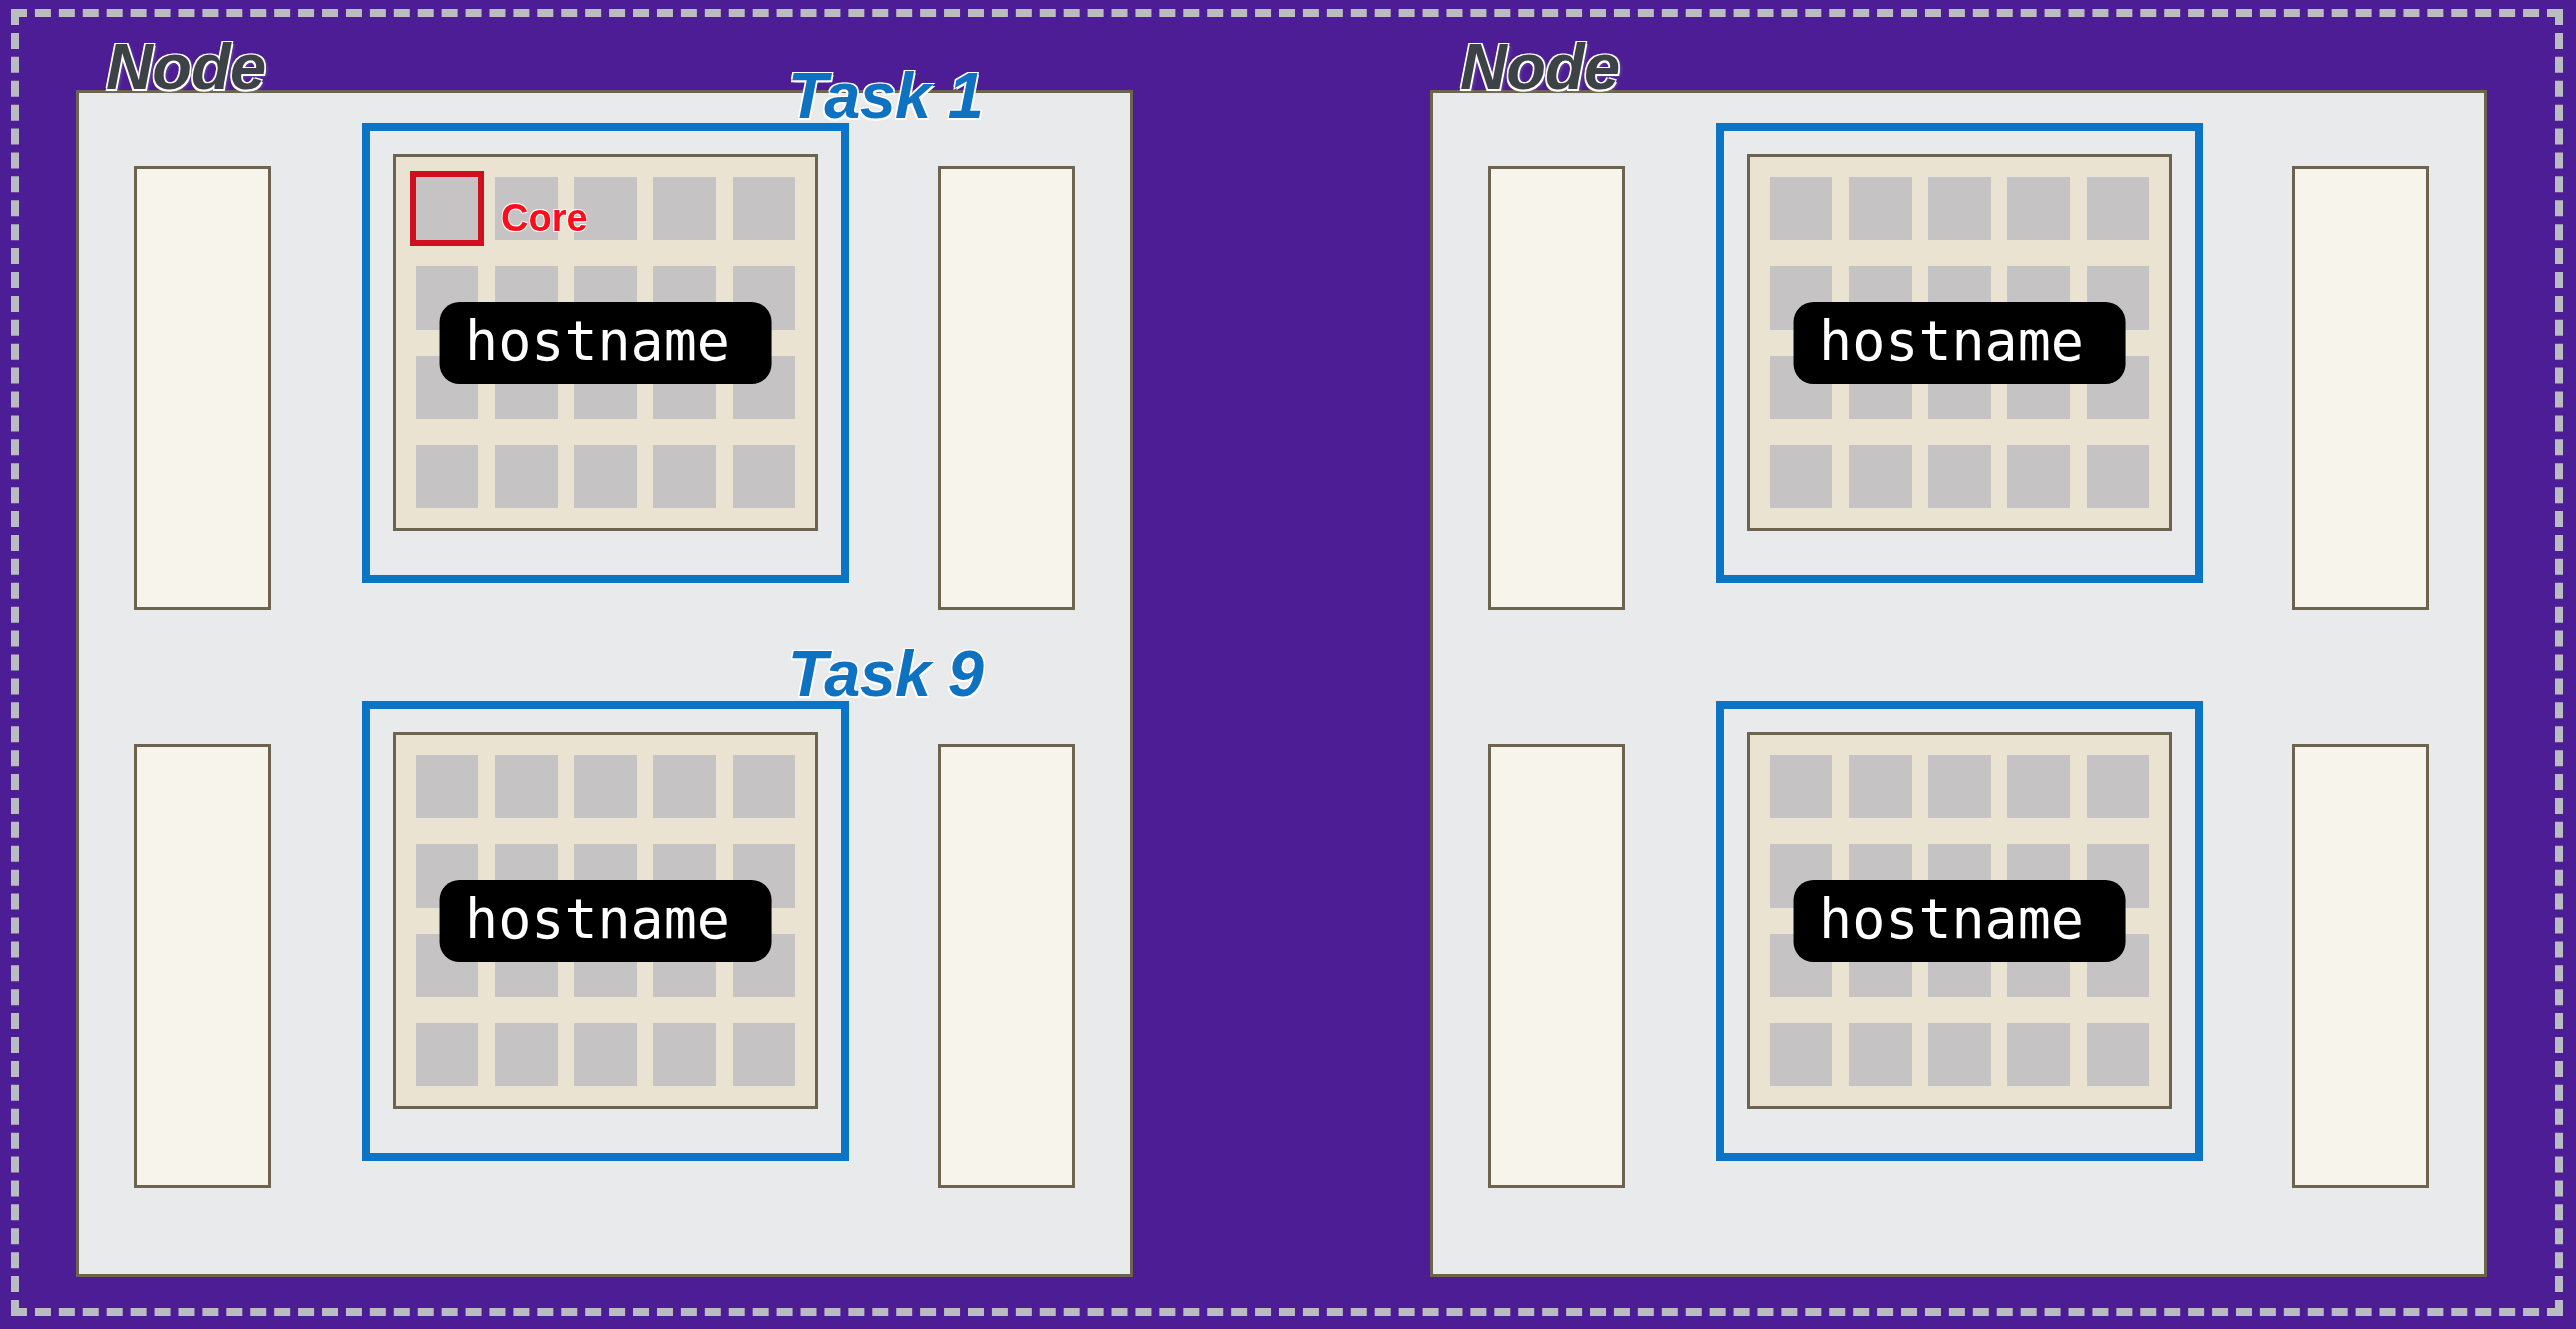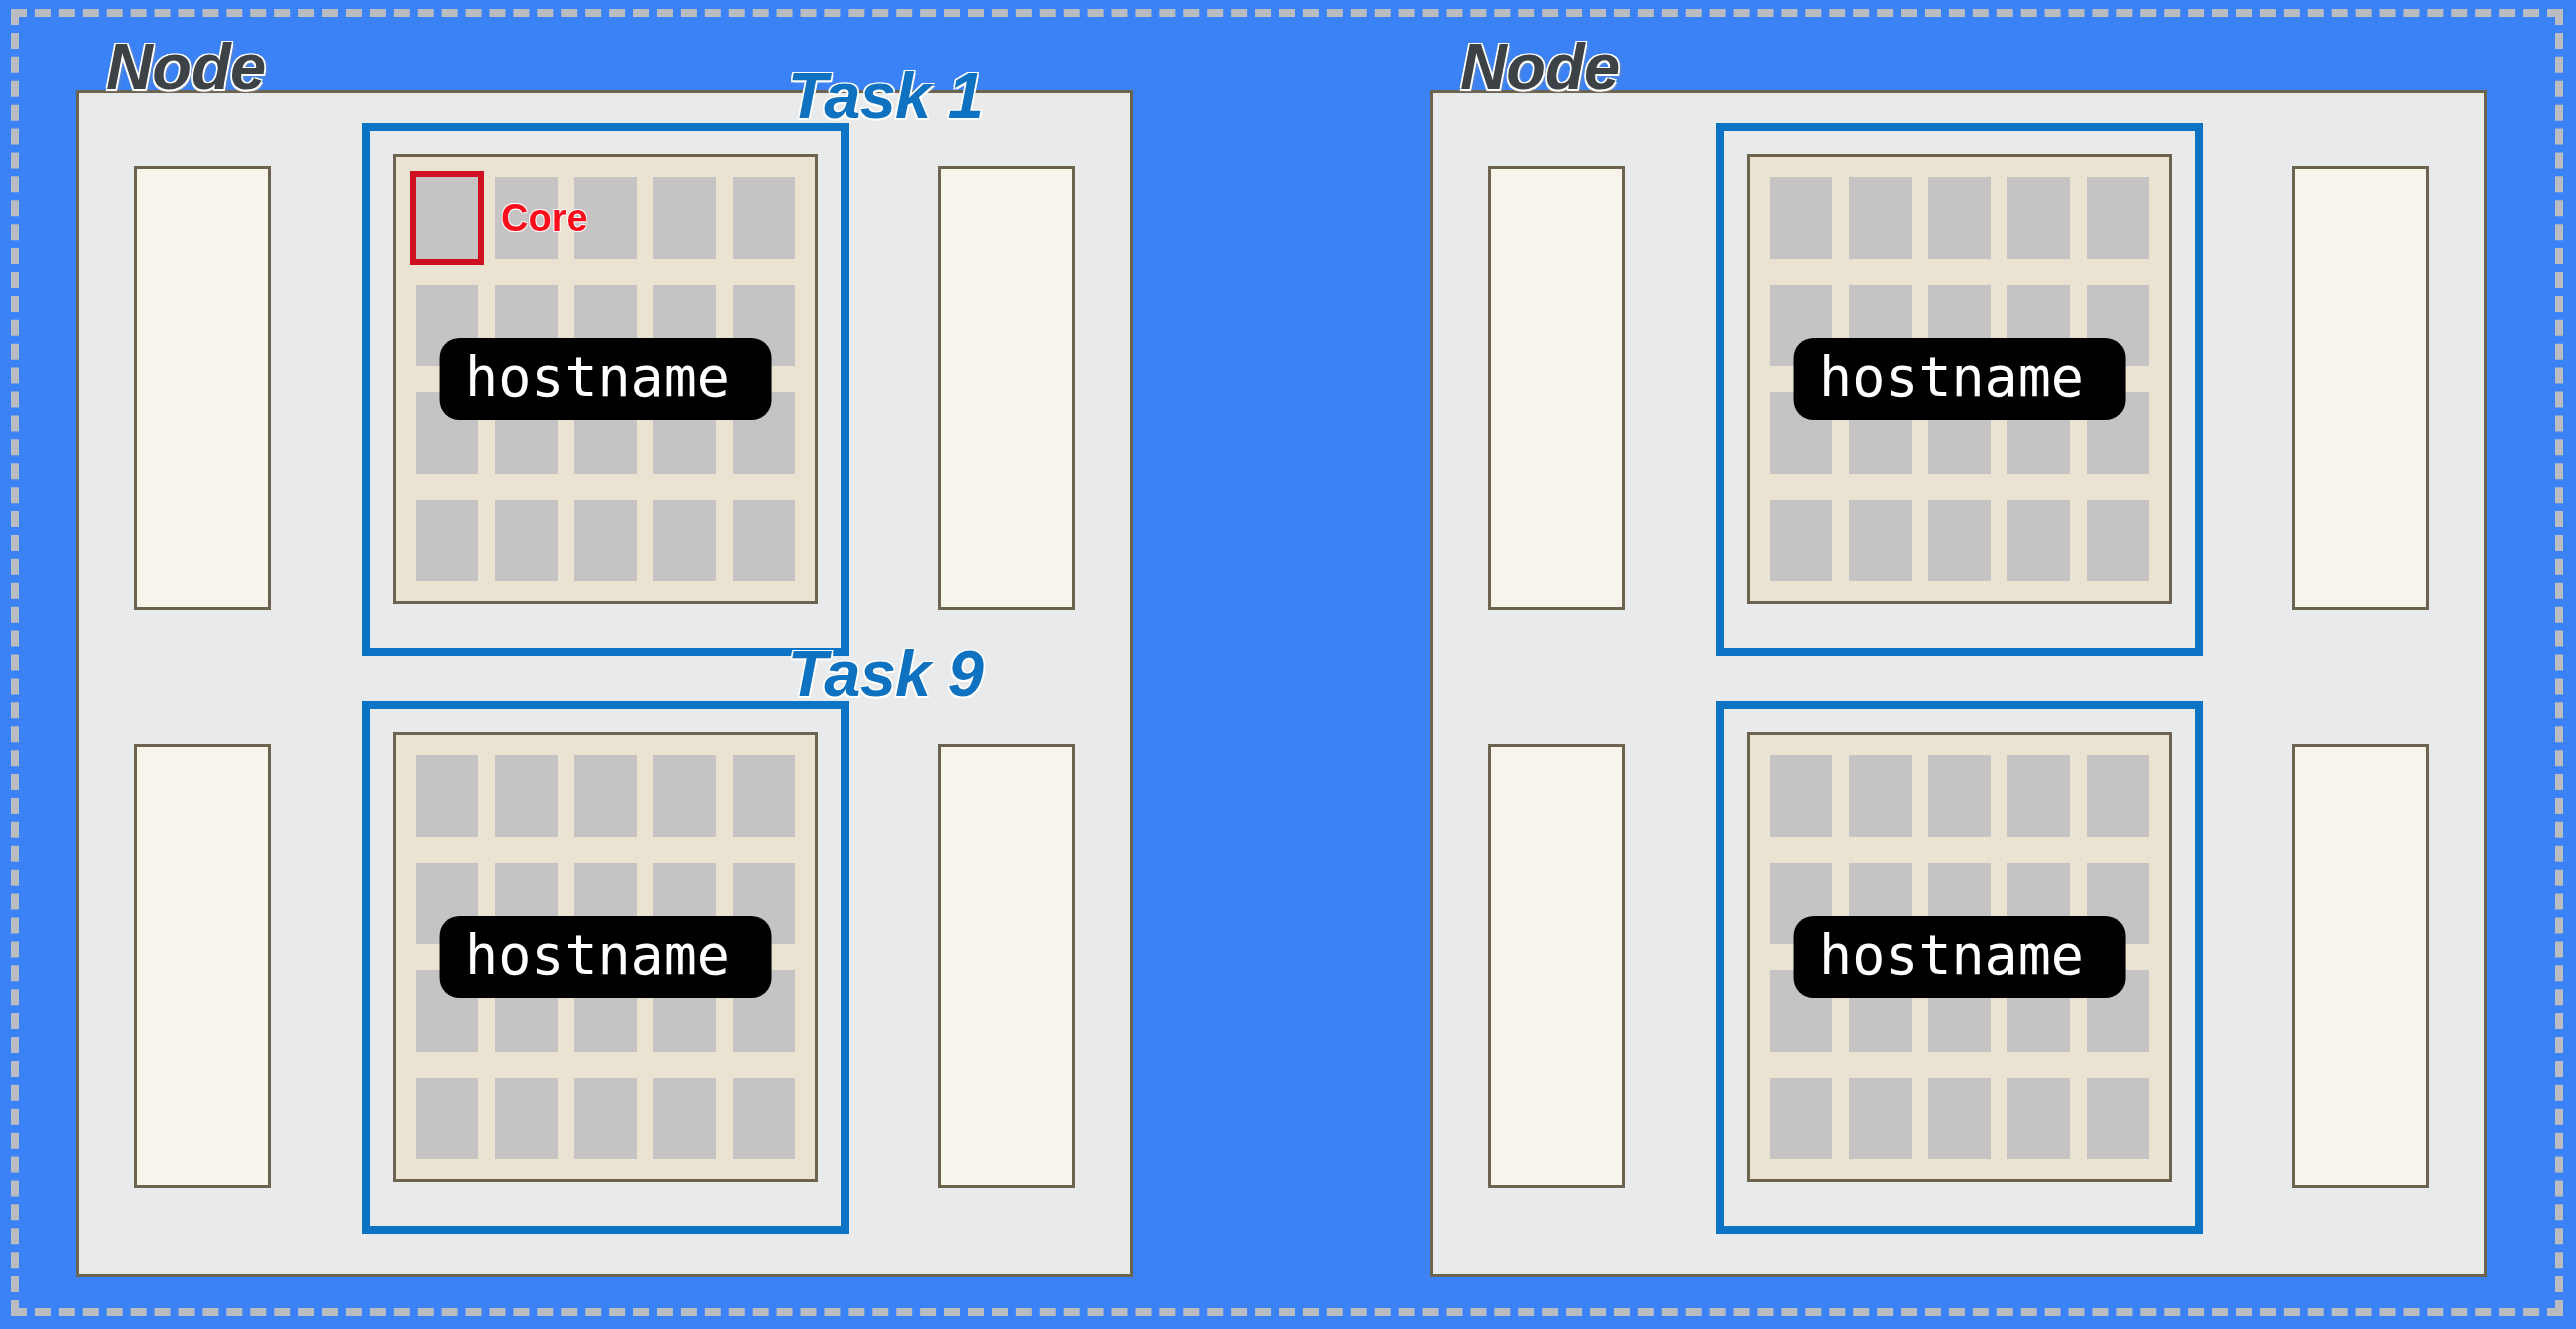--- a/index.html
+++ b/index.html
@@ -12,21 +12,21 @@
     height: 1329px;
     font-family: "Liberation Sans", sans-serif;
     overflow: hidden;
   }
 
   
   #figure {
     position: relative;
     width: 2576px;
     height: 1329px;
-    background: #3b82f6;
+    background: #4c1d95;
   }
   .dashed-frame {
     position: absolute;
     left: 10.7px;
     top: 9px;
     width: 2552px;
     height: 1307px;
     border: 8.4px dashed #b9bcc0;
     box-sizing: border-box;
   }
@@ -83,21 +83,21 @@
   }
   .side-panel.left-panel  { left: 55px; }
   .side-panel.right-panel { right: 55px; }
 
   
   .task-box {
     position: absolute;
     left: 283px;
     top: 21px;
     width: 487px;
-    height: 533px;
+    height: 460px;
     border: 8.4px solid #0b74c4;
     background: transparent;
     box-sizing: border-box;
   }
 
   .task-label {
     position: absolute;
     top: -73px;
     right: -142px;
     font-size: 65px;

